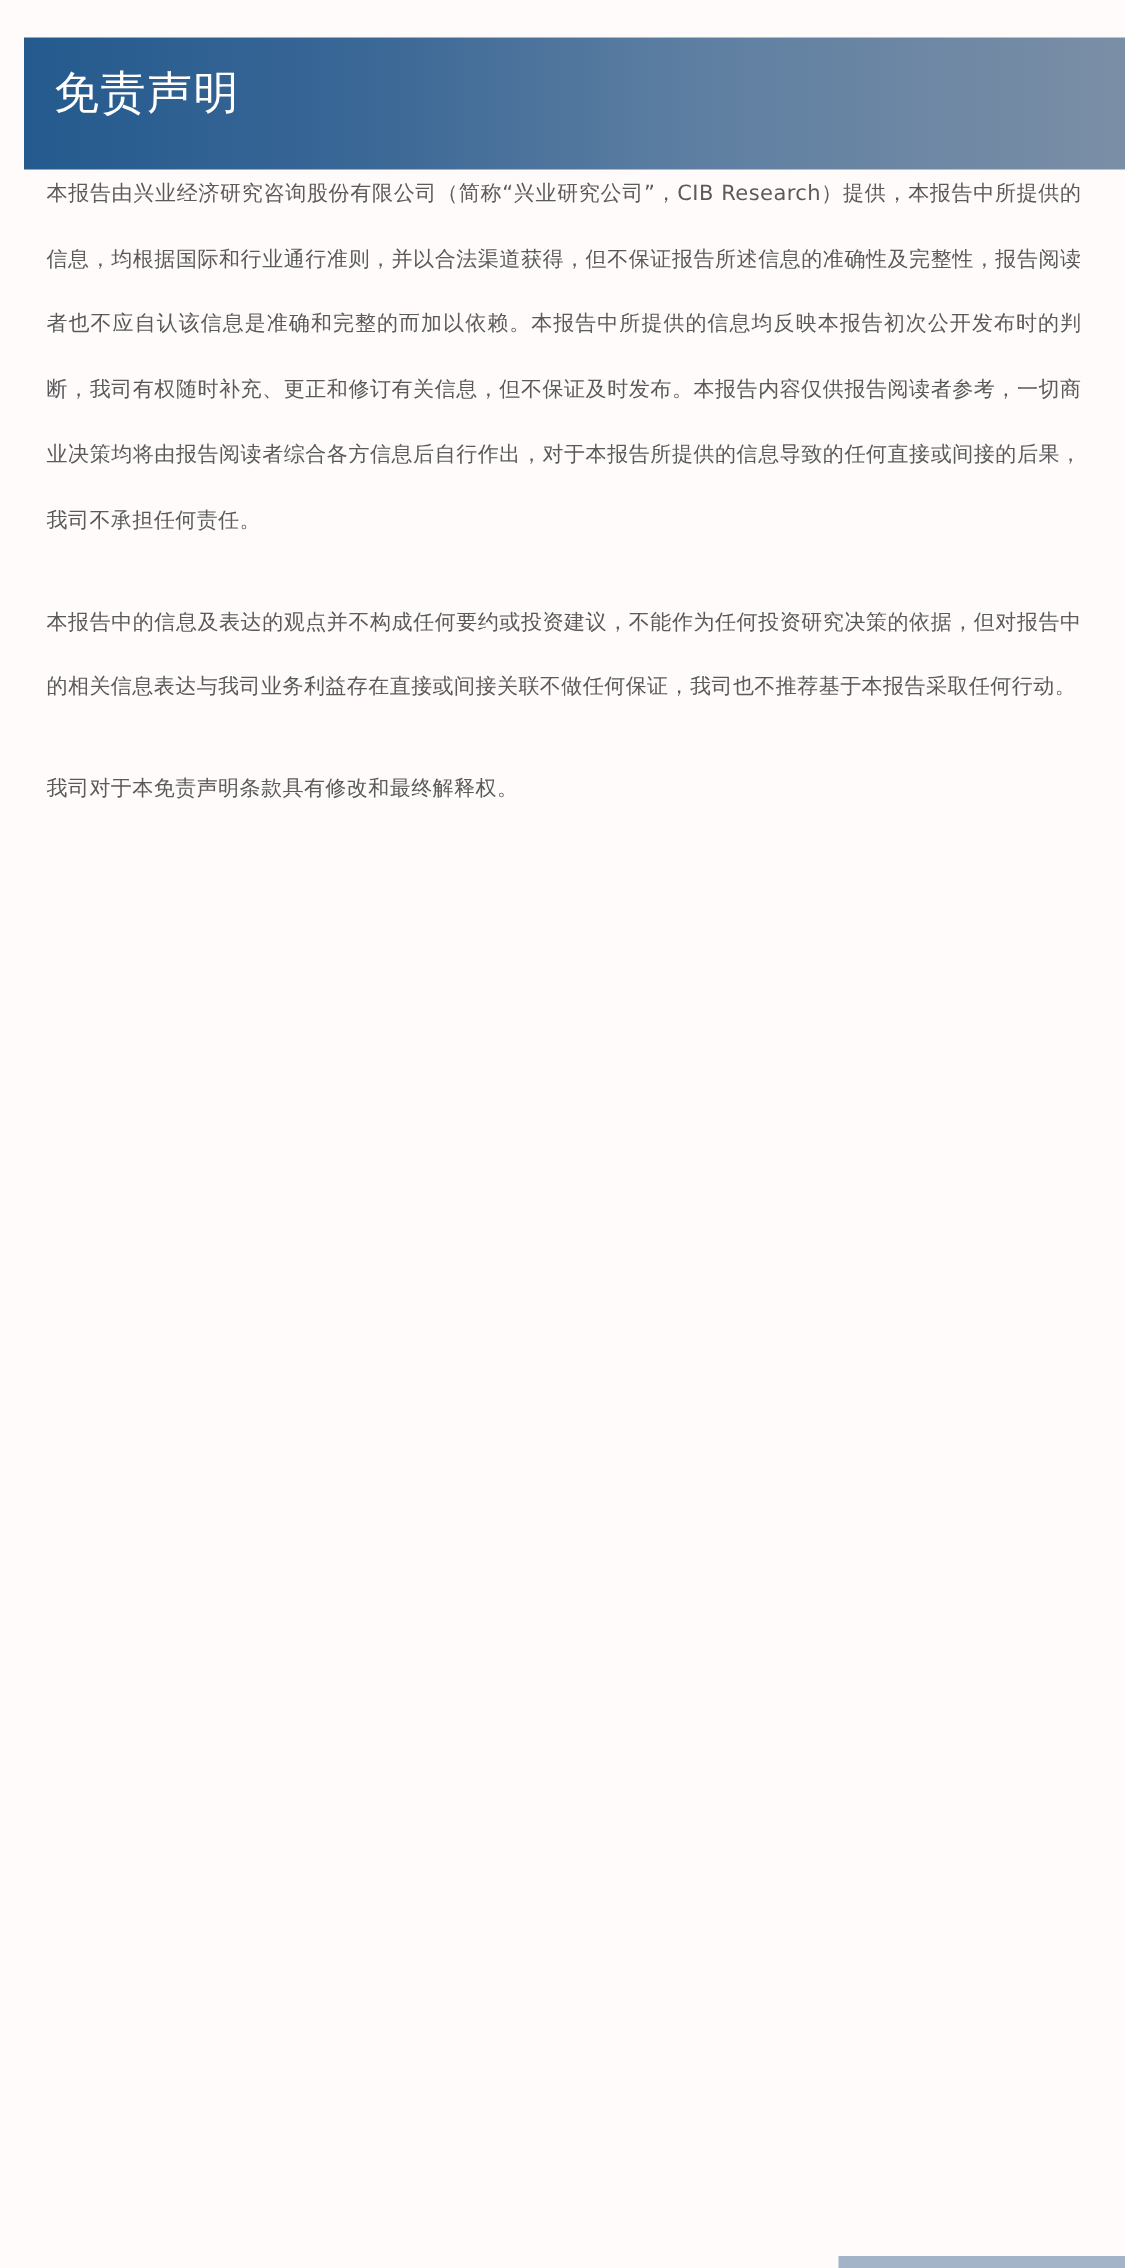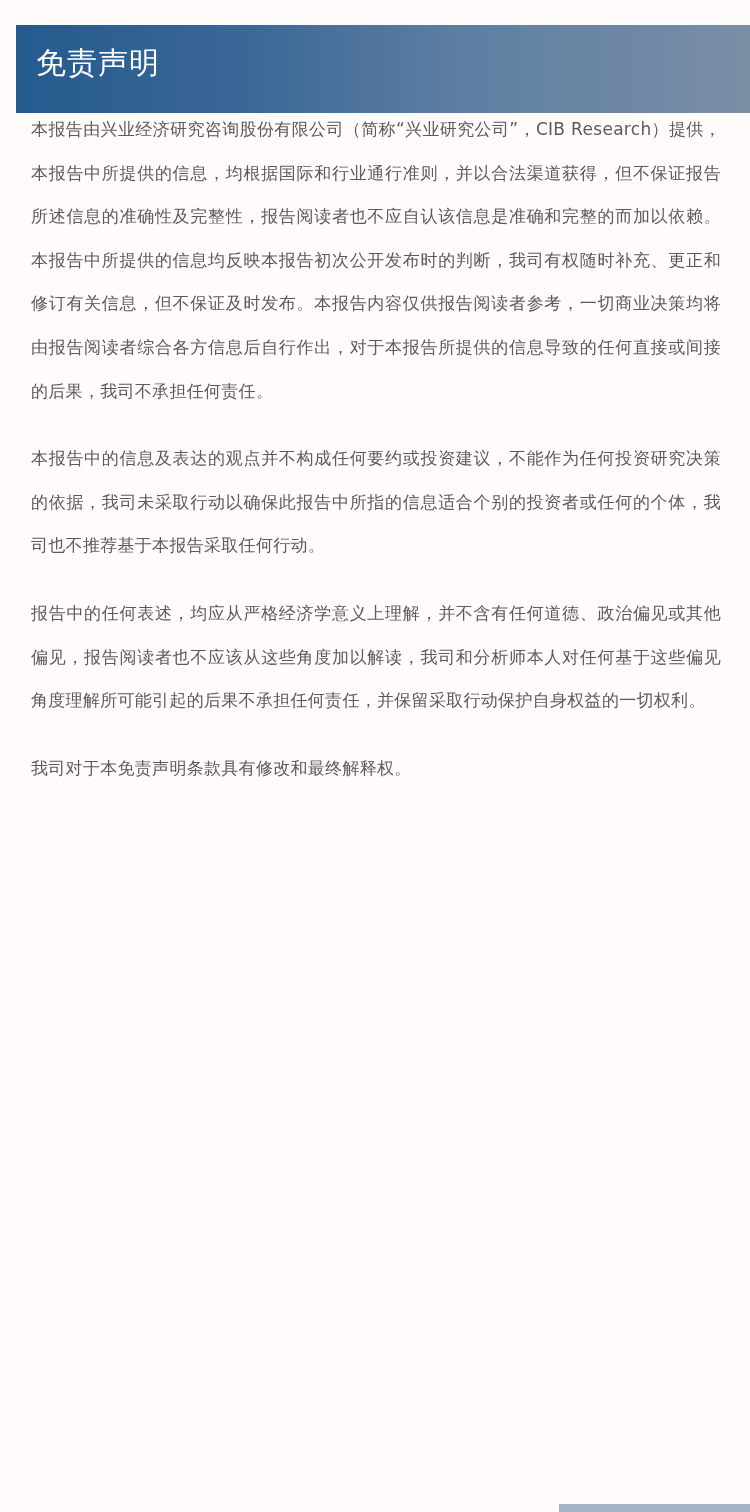--- a/index.html
+++ b/index.html
@@ -35,21 +35,21 @@
       font-weight: normal;
     }
     .content {
       position: absolute;
       left: 31px;
       top: 108px;
       width: 690px;
     }
     .para {
       margin: 0 0 24px 0;
-      font-size: 17px;
+      font-size: 14px;
       line-height: 43.6px;
       color: #5a5a5a;
       text-align: justify;
       letter-spacing: 0.3px;
     }
     .bottom-bar {
       position: absolute;
       left: 559px;
       top: 1504px;
       width: 191px;
@@ -59,18 +59,17 @@
   </style>
 </head>
 <body>
 
 <div class="header">
   <div class="header-title">免责声明</div>
 </div>
 
 <div class="content">
   <p class="para">本报告由兴业经济研究咨询股份有限公司（简称“兴业研究公司”，CIB Research）提供，本报告中所提供的信息，均根据国际和行业通行准则，并以合法渠道获得，但不保证报告所述信息的准确性及完整性，报告阅读者也不应自认该信息是准确和完整的而加以依赖。本报告中所提供的信息均反映本报告初次公开发布时的判断，我司有权随时补充、更正和修订有关信息，但不保证及时发布。本报告内容仅供报告阅读者参考，一切商业决策均将由报告阅读者综合各方信息后自行作出，对于本报告所提供的信息导致的任何直接或间接的后果，我司不承担任何责任。</p>
-  <p class="para">本报告中的信息及表达的观点并不构成任何要约或投资建议，不能作为任何投资研究决策的依据，我司未采取行动以确保此报告中所指的信息适合个别的投资者或任何的个体，我司也不推荐基于本报告采取任何行动。</p>
-  <p class="para">报告中的任何表述，均应从严格经济学意义上理解，并不含有任何道德、政治偏见或其他偏见，报告阅读者也不应该从这些角度加以解读，我司和分析师本人对任何基于这些偏见角度理解所可能引起的后果不承担任何责任，并保留采取行动保护自身权益的一切权利。</p>
+  <p class="para">本报告中的信息及表达的观点并不构成任何要约或投资建议，不能作为任何投资研究决策的依据，但对报告中的相关信息表达与我司业务利益存在直接或间接关联不做任何保证，我司也不推荐基于本报告采取任何行动。</p>
   <p class="para">我司对于本免责声明条款具有修改和最终解释权。</p>
 </div>
 
 <div class="bottom-bar"></div>
 
 </body></html>

